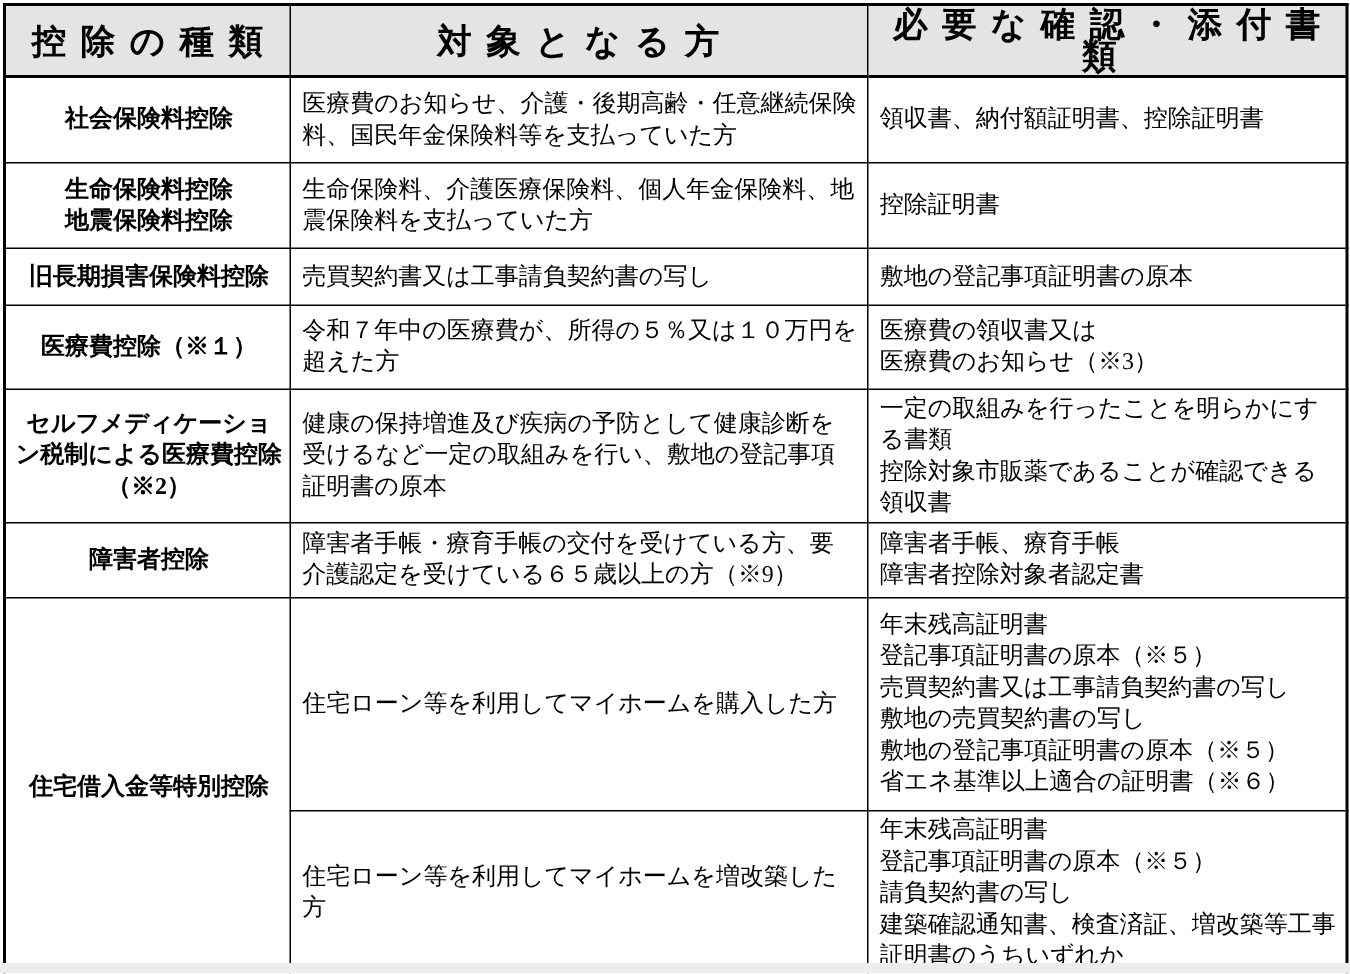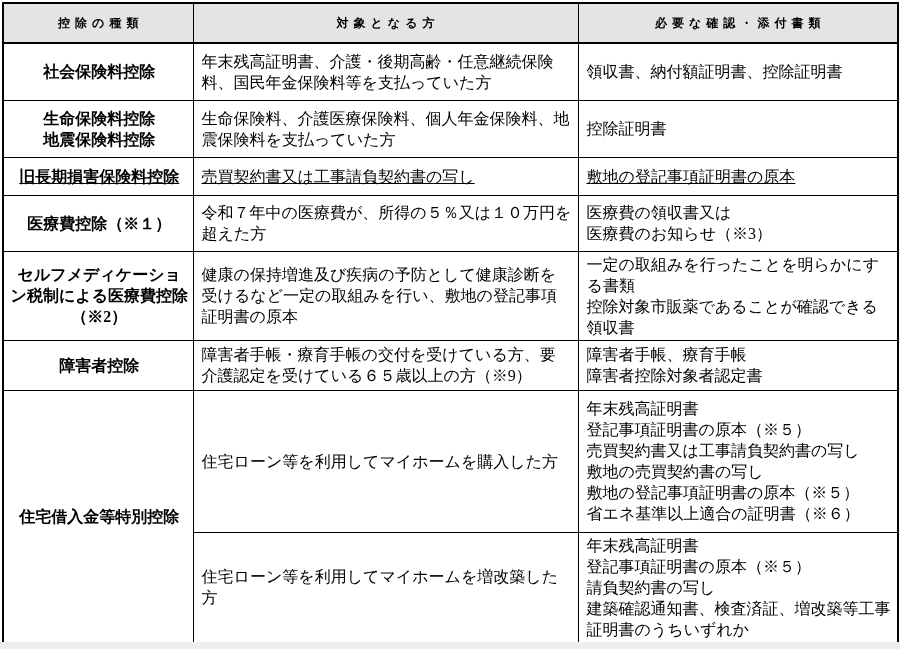--- a/index.html
+++ b/index.html
@@ -41,40 +41,40 @@
     border: 1px solid #000000;
     vertical-align: middle;
     font-size: 16px;
     line-height: 21px;
     overflow: hidden;
   }
   thead th {
     background: #e4e4e4;
     border-bottom-width: 2px;
     font-weight: bold;
-    font-size: 12px;
+    font-size: 23px;
     letter-spacing: 0.42em;
     text-indent: 0.42em; 
     padding: 2px 2px;
   }
   tbody th {
     text-align: center;
     font-weight: bold;
     padding: 2px 4px 2px 6px;
   }
   tbody td {
     font-weight: normal;
     padding: 2px 6px 2px 8px;
   }
   .pre { white-space: pre-line; }
   
   tr.h-head { height: 40px; }
   tr.h-r0 { height: 57px; }
   tr.h-r1 { height: 57px; }
-  tr.h-r2 { height: 38px; text-decoration: underline; }
+  tr.h-r2 { height: 38px; }
   tr.h-r3 { height: 56px; }
   tr.h-r4 { height: 85px; }
   tr.h-r5 { height: 50px; }
   tr.h-r6a { height: 142px; }
   tr.h-r6b { height: 111px; }
 </style>
 </head>
 <body>
 
 <div class="page">
@@ -87,21 +87,21 @@
     <thead>
       <tr class="h-head">
         <th>控除の種類</th>
         <th>対象となる方</th>
         <th>必要な確認・添付書類</th>
       </tr>
     </thead>
     <tbody>
       <tr class="h-r0">
         <th class="pre">社会保険料控除</th>
-        <td class="pre">年末残高証明書、介護・後期高齢・任意継続保険料、国民年金保険料等を支払っていた方</td>
+        <td class="pre">医療費のお知らせ、介護・後期高齢・任意継続保険料、国民年金保険料等を支払っていた方</td>
         <td class="pre">領収書、納付額証明書、控除証明書</td>
       </tr>
       <tr class="h-r1">
         <th class="pre">生命保険料控除
 地震保険料控除</th>
         <td class="pre">生命保険料、介護医療保険料、個人年金保険料、地震保険料を支払っていた方</td>
         <td class="pre">控除証明書</td>
       </tr>
       <tr class="h-r2">
         <th class="pre">旧長期損害保険料控除</th>

